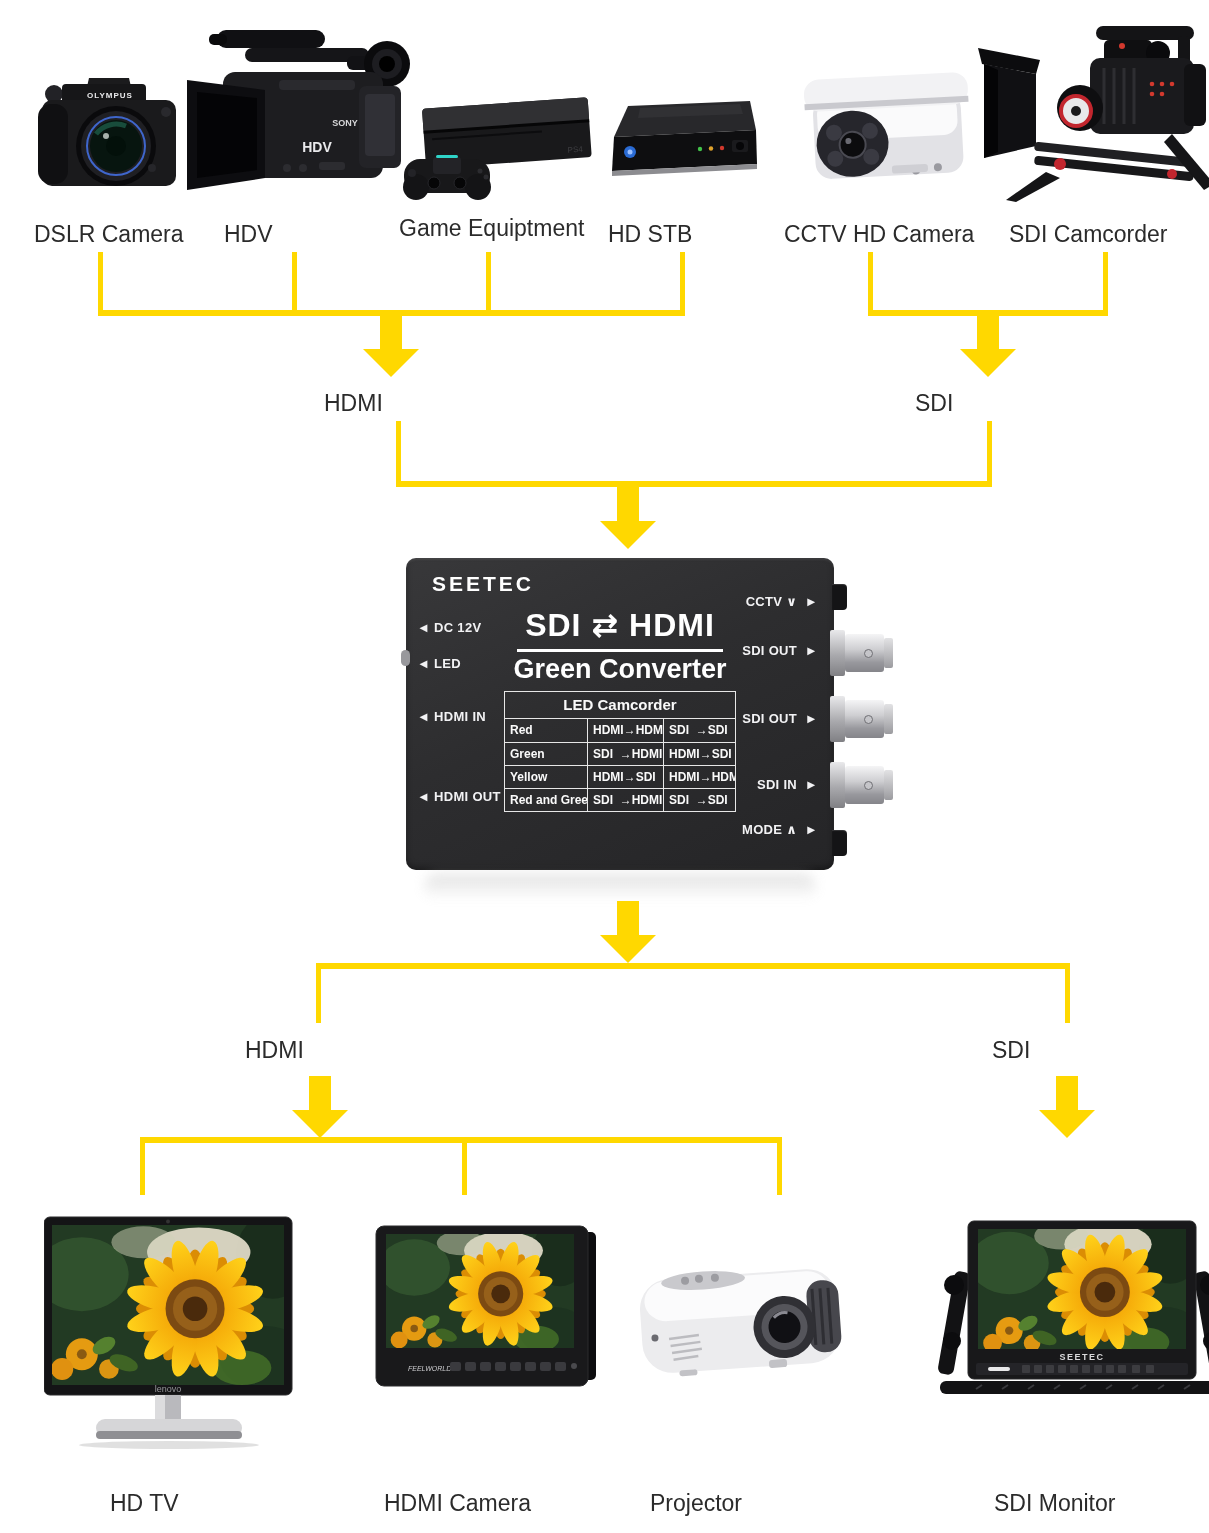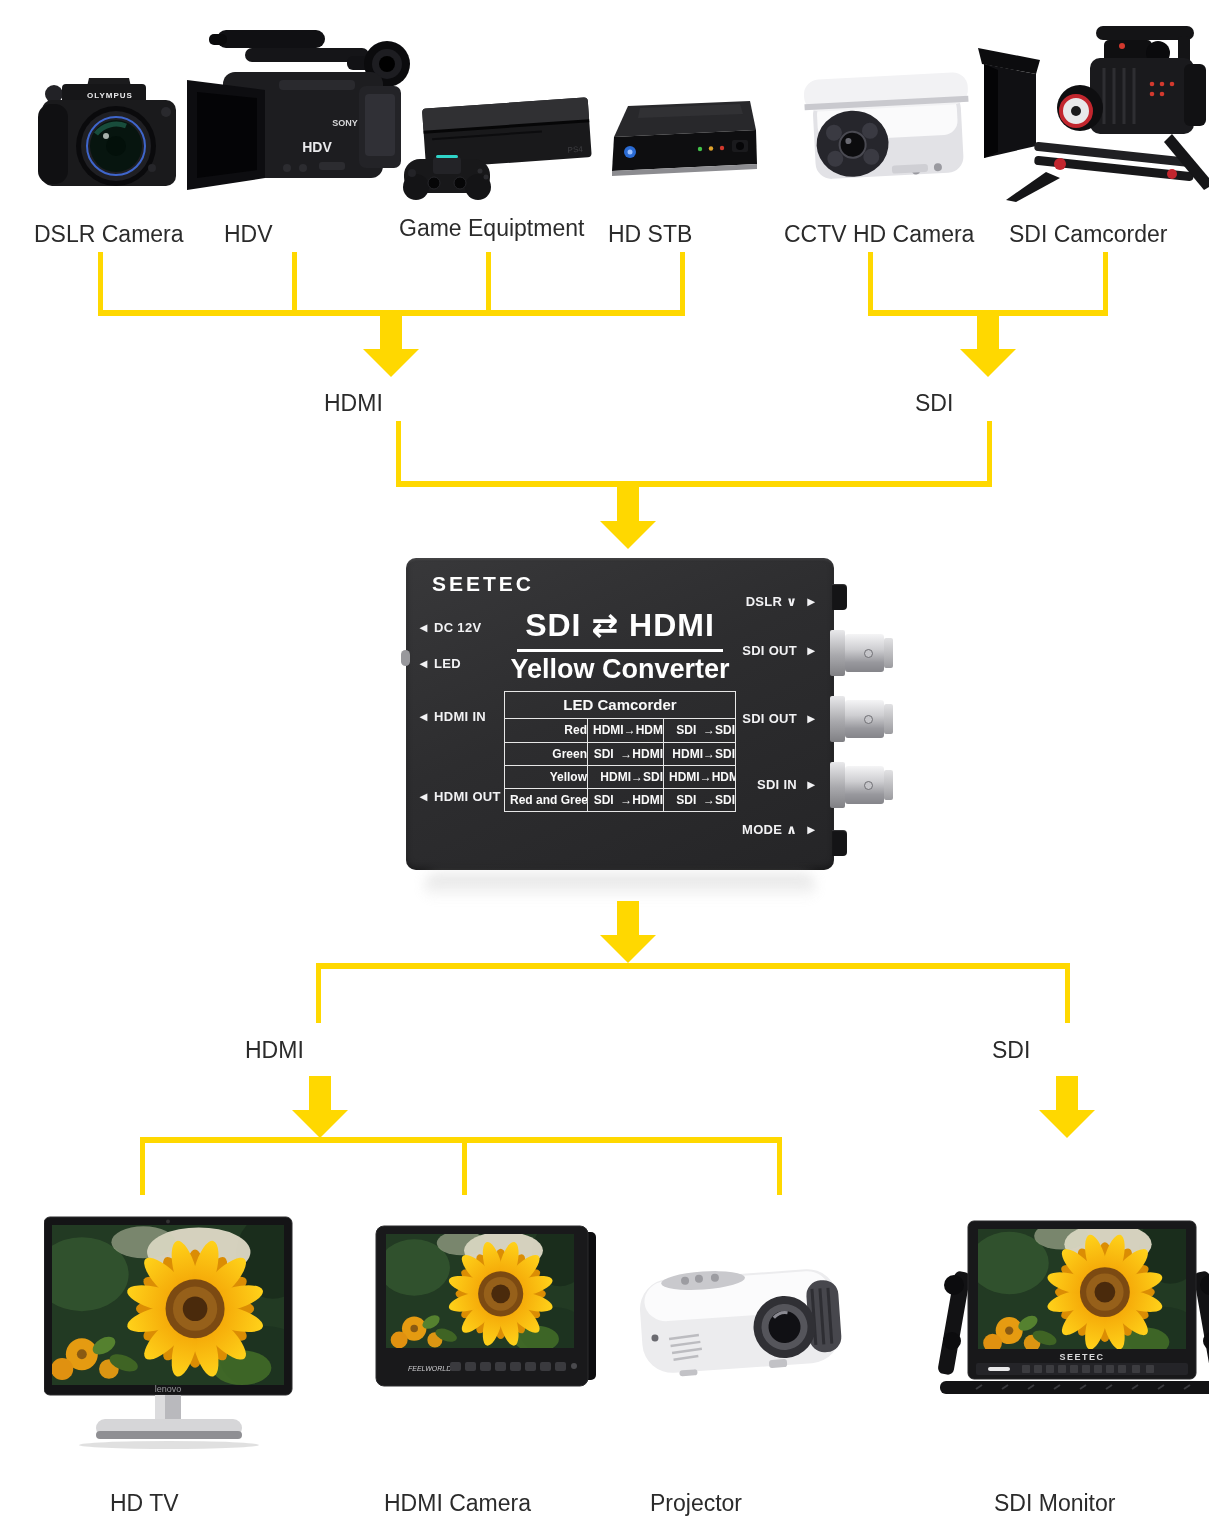--- a/index.html
+++ b/index.html
@@ -18,21 +18,21 @@
         background:linear-gradient(#bdbdbd,rgba(255,255,255,0));opacity:.45;filter:blur(6px);}
   .brand{position:absolute;left:26px;top:14px;font-size:21px;font-weight:bold;color:#fff;letter-spacing:3px;}
   .port-l{position:absolute;left:11px;font-size:13px;font-weight:bold;color:#f2f2f4;white-space:pre;letter-spacing:.3px;}
   .port-r{position:absolute;right:16px;font-size:13px;font-weight:bold;color:#f2f2f4;white-space:pre;text-align:right;letter-spacing:.3px;}
   .conv-title-wrap{position:absolute;left:0;top:48px;width:100%;text-align:center;}
   .conv-title{display:inline-block;font-size:32px;font-weight:bold;color:#fff;letter-spacing:1px;
         border-bottom:3px solid #fff;padding:0 8px 5px 8px;white-space:pre;}
   .conv-sub{position:absolute;left:0;top:96px;width:100%;text-align:center;font-size:27px;font-weight:bold;color:#fff;}
   .lt{position:absolute;left:98px;top:133px;width:232px;border:1px solid #e7e7e7;box-sizing:border-box;}
   .lt-h{height:26px;line-height:26px;text-align:center;font-size:15px;font-weight:bold;color:#fafafa;border-bottom:1px solid #e7e7e7;}
-  .lt-row{display:grid;grid-template-columns:82px 76px 72px;height:23px;text-align:right;}
+  .lt-row{display:grid;grid-template-columns:82px 76px 72px;height:23px;}
   .lt-row + .lt-row .lt-c{border-top:1px solid #e7e7e7;}
   .lt-c{font-size:12px;font-weight:bold;color:#fafafa;line-height:23px;padding-left:5px;white-space:pre;
         box-sizing:border-box;overflow:hidden;}
   .lt-c + .lt-c{border-left:1px solid #e7e7e7;}
   .nub{position:absolute;width:15px;height:26px;background:#141416;border-radius:0 4px 4px 0;
        box-shadow:inset 0 1px 1px rgba(255,255,255,.15);}
   .bnc{position:absolute;width:64px;height:46px;}
   .bnc .collar{position:absolute;left:0;top:0;width:15px;height:46px;border-radius:2px;
        background:linear-gradient(180deg,#e9e9eb,#a9a9ad 55%,#808084);}
   .bnc .barrel{position:absolute;left:15px;top:4px;width:39px;height:38px;border-radius:3px;
@@ -268,28 +268,28 @@
 
   <div class="yarrow" style="left:576px;top:487px">
     <svg width="56" height="62" viewBox="0 0 56 62">
         <use href="#yarrowShape"></use>
       </svg>
     </div>
 
   <div class="conv">
     <div class="brand">SEETEC</div>
     <div class="conv-title-wrap"><span class="conv-title">SDI ⇄ HDMI</span></div>
-    <div class="conv-sub">Yellow Converter</div>
+    <div class="conv-sub">Green Converter</div>
 
     <div class="port-l" style="top:62px">◄ DC 12V</div>
     <div class="port-l" style="top:98px">◄ LED</div>
     <div class="port-l" style="top:151px">◄ HDMI IN</div>
     <div class="port-l" style="top:231px">◄ HDMI OUT</div>
 
-    <div class="port-r" style="top:36px">DSLR ∨  ►</div>
+    <div class="port-r" style="top:36px">CCTV ∨  ►</div>
     <div class="port-r" style="top:85px">SDI OUT  ►</div>
     <div class="port-r" style="top:153px">SDI OUT  ►</div>
     <div class="port-r" style="top:219px">SDI IN  ►</div>
     <div class="port-r" style="top:264px">MODE ∧  ►</div>
 
     <div class="lt">
       <div class="lt-h">LED Camcorder</div>
       <div class="lt-row">
         <div class="lt-c">Red</div>
         <div class="lt-c">HDMI→HDMI</div>

